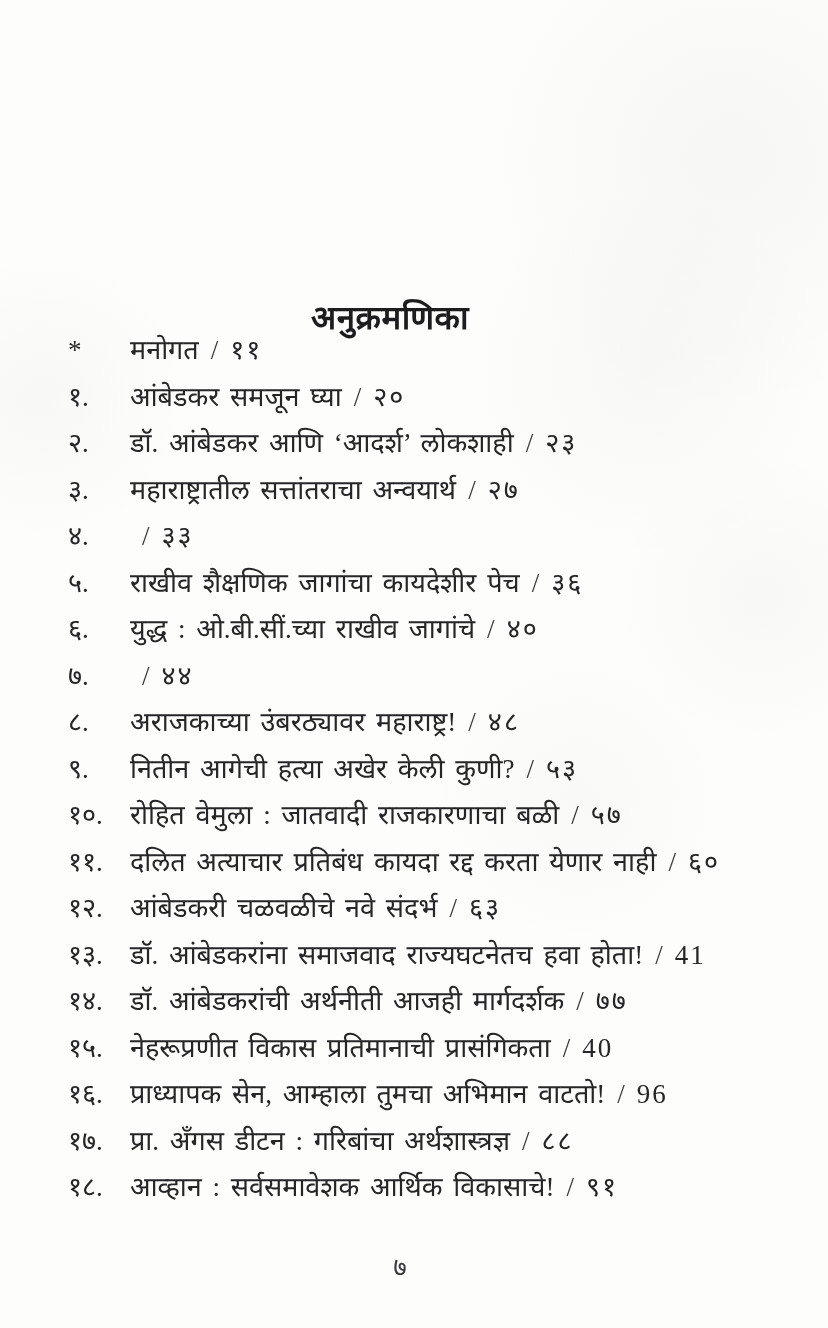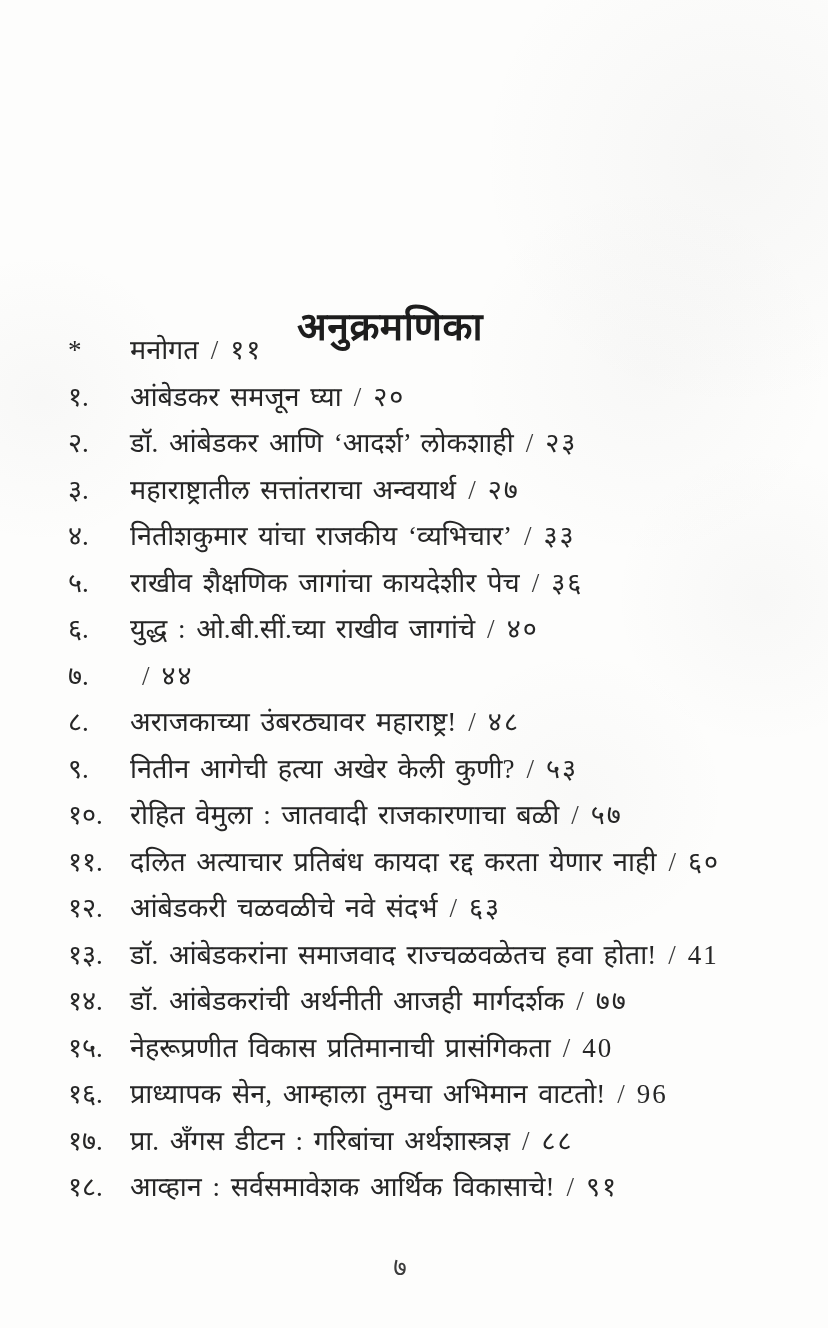--- a/index.html
+++ b/index.html
@@ -25,21 +25,21 @@
   .scan-page {
     position: absolute;
     inset: 0;
   }
   .book-title {
     position: absolute;
     top: 272px;
     left: 0;
     width: 780px;            
     text-align: center;
-    font-size: 39px;
+    font-size: 33px;
     font-weight: bold;
     letter-spacing: 0.5px;
     color: #1d1d1d;
   }
   .toc-list {
     position: absolute;
     top: 330px;
     left: 68px;
     width: 710px;
   }
@@ -107,21 +107,20 @@
 
       <div class="toc-row">
         <span class="toc-num">३.</span>
         <span class="toc-text">महाराष्ट्रातील सत्तांतराचा अन्वयार्थ</span>
         <span class="toc-sep">/</span>
         <span class="toc-page">२७</span>
       </div>
 
       <div class="toc-row">
         <span class="toc-num">४.</span>
-        <span class="toc-text">नितीशकुमार यांचा राजकीय ‘व्यभिचार’</span>
         <span class="toc-sep">/</span>
         <span class="toc-page">३३</span>
       </div>
 
       <div class="toc-row">
         <span class="toc-num">५.</span>
         <span class="toc-text">राखीव शैक्षणिक जागांचा कायदेशीर पेच</span>
         <span class="toc-sep">/</span>
         <span class="toc-page">३६</span>
       </div>
@@ -169,21 +168,21 @@
 
       <div class="toc-row">
         <span class="toc-num">१२.</span>
         <span class="toc-text">आंबेडकरी चळवळीचे नवे संदर्भ</span>
         <span class="toc-sep">/</span>
         <span class="toc-page">६३</span>
       </div>
 
       <div class="toc-row">
         <span class="toc-num">१३.</span>
-        <span class="toc-text">डॉ. आंबेडकरांना समाजवाद राज्चळवळेतच हवा होता!</span>
+        <span class="toc-text">डॉ. आंबेडकरांना समाजवाद राज्यघटनेतच हवा होता!</span>
         <span class="toc-sep">/</span>
         <span class="toc-page">41</span>
       </div>
 
       <div class="toc-row">
         <span class="toc-num">१४.</span>
         <span class="toc-text">डॉ. आंबेडकरांची अर्थनीती आजही मार्गदर्शक </span>
         <span class="toc-sep">/</span>
         <span class="toc-page">७७</span>
       </div>

